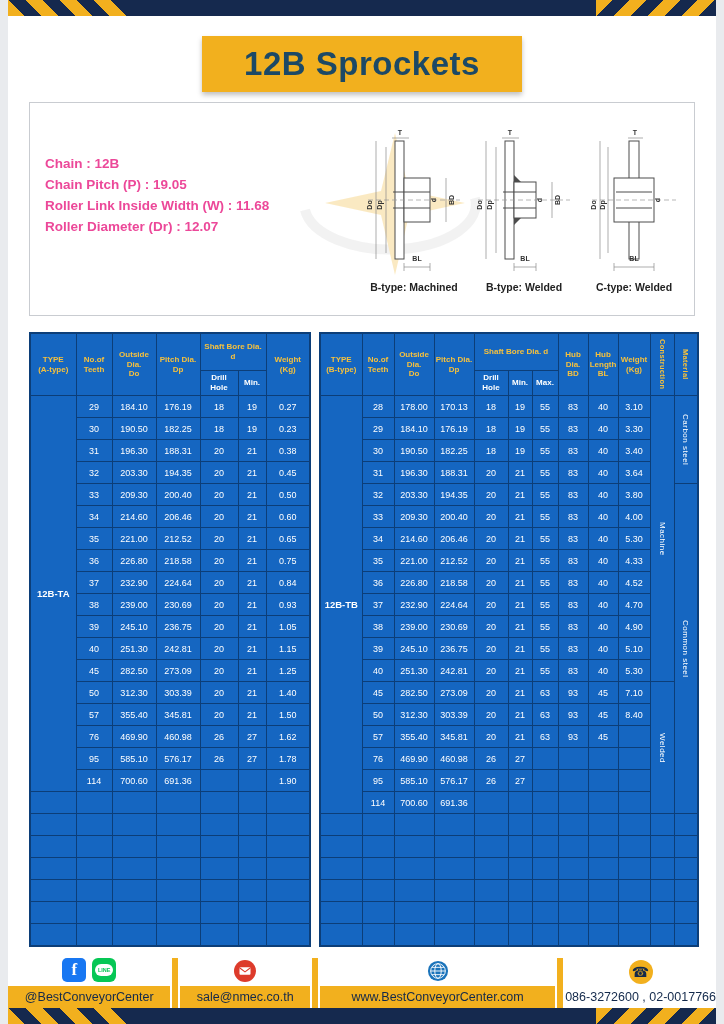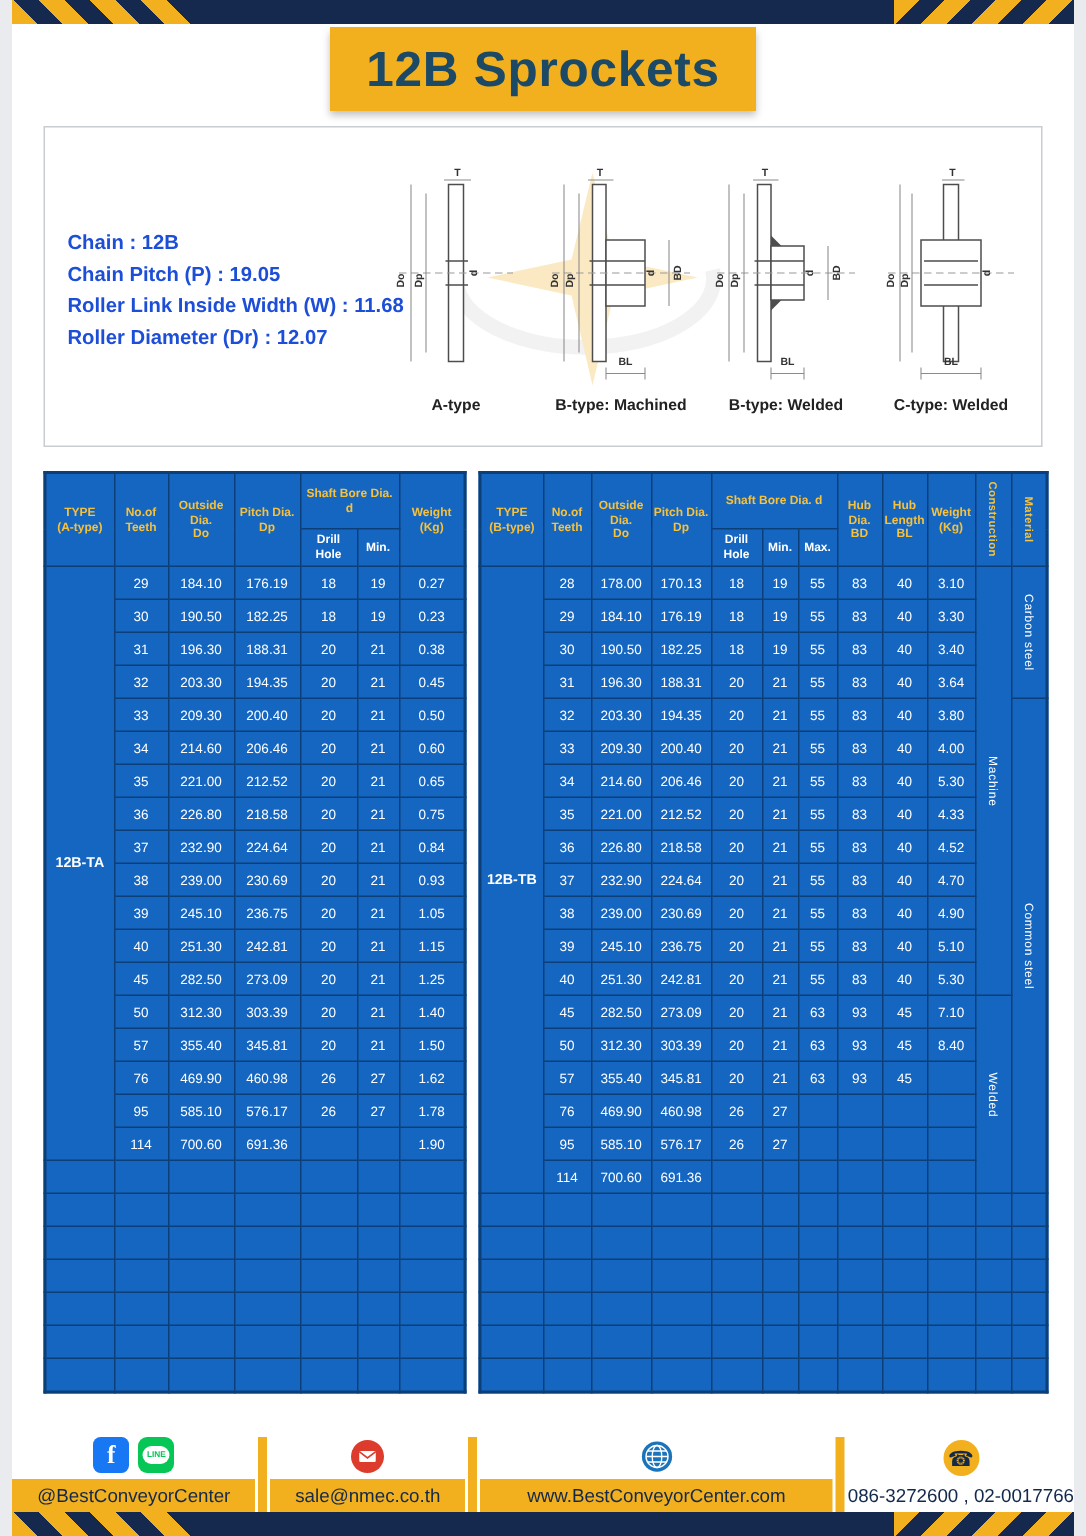--- a/index.html
+++ b/index.html
@@ -13,30 +13,30 @@
   
   .hazard{position:absolute;left:0;right:0;height:16px;display:flex;}
   .hazard.top{top:0;}
   .hazard.bottom{bottom:0;}
   .hz-l{width:120px;background:repeating-linear-gradient(45deg,#f2b01e 0 12px,#15294e 12px 24px);}
   .hz-m{flex:1;background:#15294e;}
   .hz-r{width:120px;background:repeating-linear-gradient(135deg,#f2b01e 0 12px,#15294e 12px 24px);}
 
   
   .title-banner{
-    margin:18px auto 0;width:284px;height:56px;background:#f2b01e;
+    margin:36px auto 0;width:320px;height:56px;background:#f2b01e;
     display:flex;align-items:center;justify-content:center;
     box-shadow:0 3px 5px rgba(0,0,0,0.25);
   }
   .title-banner span{font-size:33px;font-weight:bold;color:#1c4966;letter-spacing:0.5px;}
 
   
   .spec-box{margin:10px 21px 0;height:212px;background:#fff;border:1px solid #c9ccd1;position:relative;}
   .watermark{position:absolute;left:235px;top:22px;opacity:0.45;}
-  .specs{position:absolute;left:15px;top:50px;color:#1d4ed8;font-weight:bold;font-size:13.5px;line-height:21px;white-space:nowrap;margin-top:16px;}
+  .specs{position:absolute;left:15px;top:50px;color:#ec4899;font-weight:bold;font-size:13.5px;line-height:21px;white-space:nowrap;}
   .drawings{position:absolute;right:8px;top:24px;display:flex;gap:6px;}
   .drawing{width:104px;text-align:center;}
   .draw-label{font-size:10.5px;color:#222;font-weight:bold;margin-top:2px;}
   .dr{stroke:#4d4d4d;stroke-width:1;fill:none;}
   .drf{stroke:#4d4d4d;stroke-width:1;fill:#fff;}
   .drw{fill:#4d4d4d;}
   .dax{stroke:#999;stroke-width:0.7;stroke-dasharray:5 3;}
   .dim{stroke:#8a8a8a;stroke-width:0.7;}
   .dl{fill:#333;font-size:7px;font-weight:bold;font-family:"Liberation Sans",sans-serif;}
 
@@ -97,36 +97,20 @@
 
     <div class="specs">
       <div>Chain  :  12B</div>
       <div>Chain Pitch (P)  :  19.05</div>
       <div>Roller Link Inside Width (W) : 11.68</div>
       <div>Roller Diameter (Dr)  :  12.07</div>
     </div>
 
     <div class="drawings">
 
-      <div class="drawing">
-        <svg width="104" height="148" viewBox="0 0 104 148">
-          <line class="dim" x1="44" y1="11" x2="62" y2="11"></line>
-          <text class="dl" x="53" y="8" text-anchor="middle">T</text>
-          <rect class="drf" x="47" y="14" width="10" height="118"></rect>
-          <line class="dax" x1="14" y1="73" x2="90" y2="73"></line>
-          <line class="dr" x1="45" y1="65" x2="60" y2="65"></line>
-          <line class="dr" x1="45" y1="81" x2="60" y2="81"></line>
-          <line class="dim" x1="22" y1="14" x2="22" y2="132"></line>
-          <text class="dl" transform="rotate(-90 17 78)" x="17" y="78" text-anchor="middle">Do</text>
-          <line class="dim" x1="32" y1="20" x2="32" y2="126"></line>
-          <text class="dl" transform="rotate(-90 29 78)" x="29" y="78" text-anchor="middle">Dp</text>
-          <text class="dl" transform="rotate(-90 66 73)" x="66" y="73" text-anchor="middle">d</text>
-        </svg>
-        <div class="draw-label">A-type</div>
-      </div>
 
       <div class="drawing">
         <svg width="104" height="148" viewBox="0 0 104 148">
           <line class="dim" x1="30" y1="11" x2="47" y2="11"></line>
           <text class="dl" x="38" y="8" text-anchor="middle">T</text>
           <rect class="drf" x="33" y="14" width="9" height="118"></rect>
           <rect class="drf" x="42" y="51" width="26" height="44"></rect>
           <line class="dax" x1="6" y1="73" x2="98" y2="73"></line>
           <line class="dr" x1="31" y1="65" x2="68" y2="65"></line>
           <line class="dr" x1="31" y1="81" x2="68" y2="81"></line>

